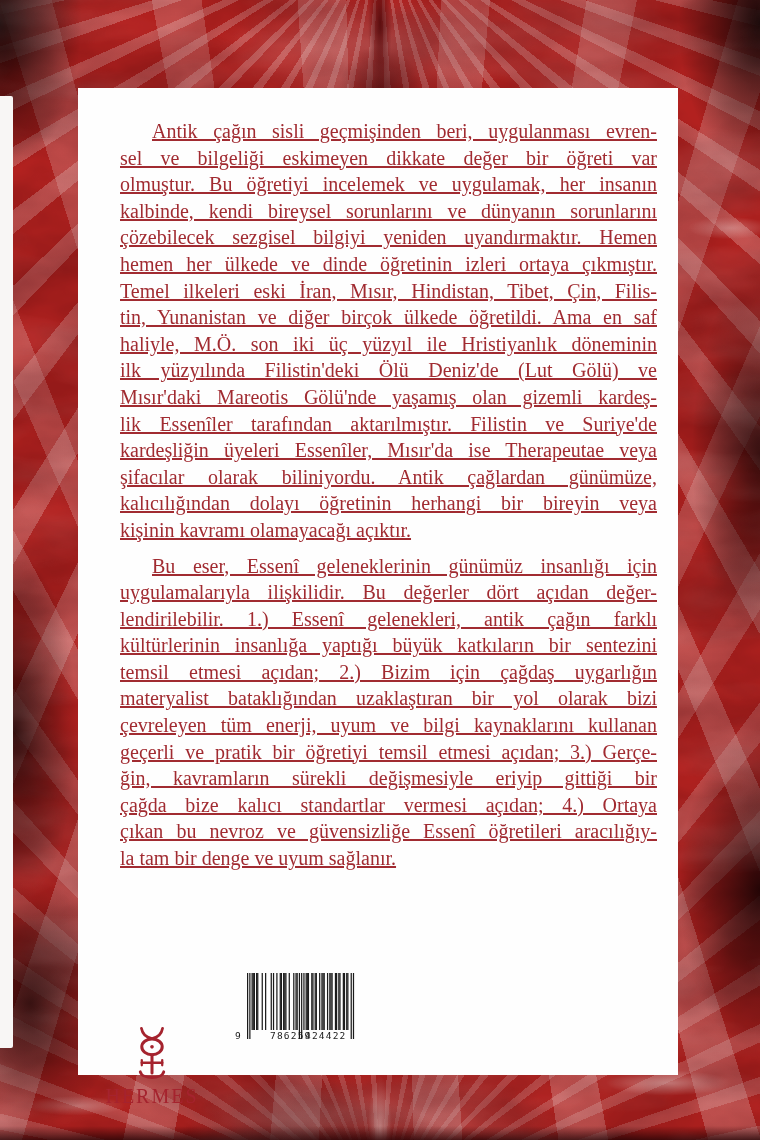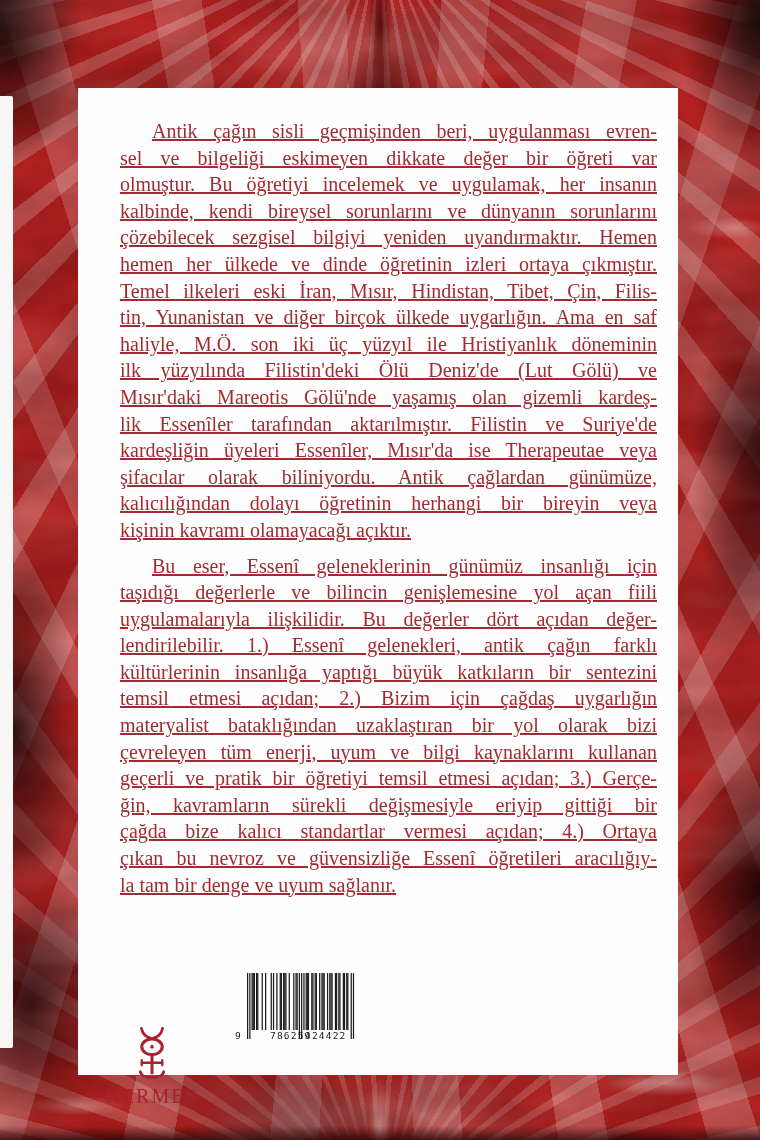--- a/index.html
+++ b/index.html
@@ -175,33 +175,32 @@
 
     <div class="blurb">
         <div class="para">
           <div class="line first">Antik çağın sisli geçmişinden beri, uygulanması evren-</div>
           <div class="line">sel ve bilgeliği eskimeyen dikkate değer bir öğreti var</div>
           <div class="line">olmuştur. Bu öğretiyi incelemek ve uygulamak, her insanın</div>
           <div class="line">kalbinde, kendi bireysel sorunlarını ve dünyanın sorunlarını</div>
           <div class="line">çözebilecek sezgisel bilgiyi yeniden uyandırmaktır. Hemen</div>
           <div class="line">hemen her ülkede ve dinde öğretinin izleri ortaya çıkmıştır.</div>
           <div class="line">Temel ilkeleri eski İran, Mısır, Hindistan, Tibet, Çin, Filis-</div>
-          <div class="line">tin, Yunanistan ve diğer birçok ülkede uygarlığın. Ama en saf</div>
+          <div class="line">tin, Yunanistan ve diğer birçok ülkede öğretildi. Ama en saf</div>
           <div class="line">haliyle, M.Ö. son iki üç yüzyıl ile Hristiyanlık döneminin</div>
           <div class="line">ilk yüzyılında Filistin'deki Ölü Deniz'de (Lut Gölü) ve</div>
           <div class="line">Mısır'daki Mareotis Gölü'nde yaşamış olan gizemli kardeş-</div>
           <div class="line">lik Essenîler tarafından aktarılmıştır. Filistin ve Suriye'de</div>
           <div class="line">kardeşliğin üyeleri Essenîler, Mısır'da ise Therapeutae veya</div>
           <div class="line">şifacılar olarak biliniyordu. Antik çağlardan günümüze,</div>
           <div class="line">kalıcılığından dolayı öğretinin herhangi bir bireyin veya</div>
           <div class="line last">kişinin kavramı olamayacağı açıktır.</div>
         </div>
         <div class="para">
           <div class="line first">Bu eser, Essenî geleneklerinin günümüz insanlığı için</div>
-          <div class="line">taşıdığı değerlerle ve bilincin genişlemesine yol açan fiili</div>
           <div class="line">uygulamalarıyla ilişkilidir. Bu değerler dört açıdan değer-</div>
           <div class="line">lendirilebilir. 1.) Essenî gelenekleri, antik çağın farklı</div>
           <div class="line">kültürlerinin insanlığa yaptığı büyük katkıların bir sentezini</div>
           <div class="line">temsil etmesi açıdan; 2.) Bizim için çağdaş uygarlığın</div>
           <div class="line">materyalist bataklığından uzaklaştıran bir yol olarak bizi</div>
           <div class="line">çevreleyen tüm enerji, uyum ve bilgi kaynaklarını kullanan</div>
           <div class="line">geçerli ve pratik bir öğretiyi temsil etmesi açıdan; 3.) Gerçe-</div>
           <div class="line">ğin, kavramların sürekli değişmesiyle eriyip gittiği bir</div>
           <div class="line">çağda bize kalıcı standartlar vermesi açıdan; 4.) Ortaya</div>
           <div class="line">çıkan bu nevroz ve güvensizliğe Essenî öğretileri aracılığıy-</div>

